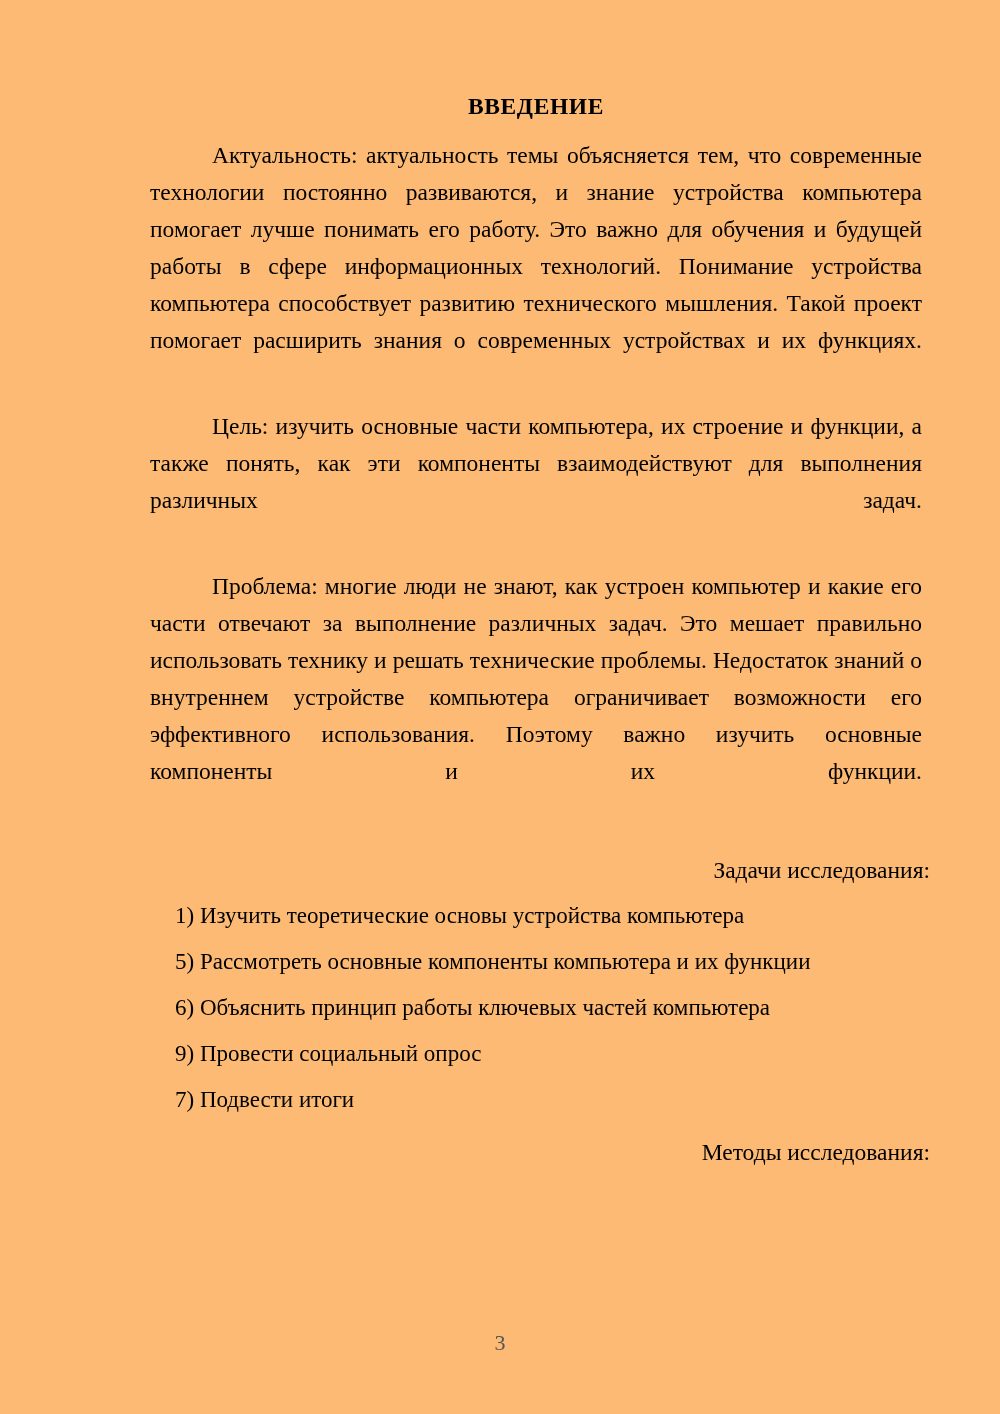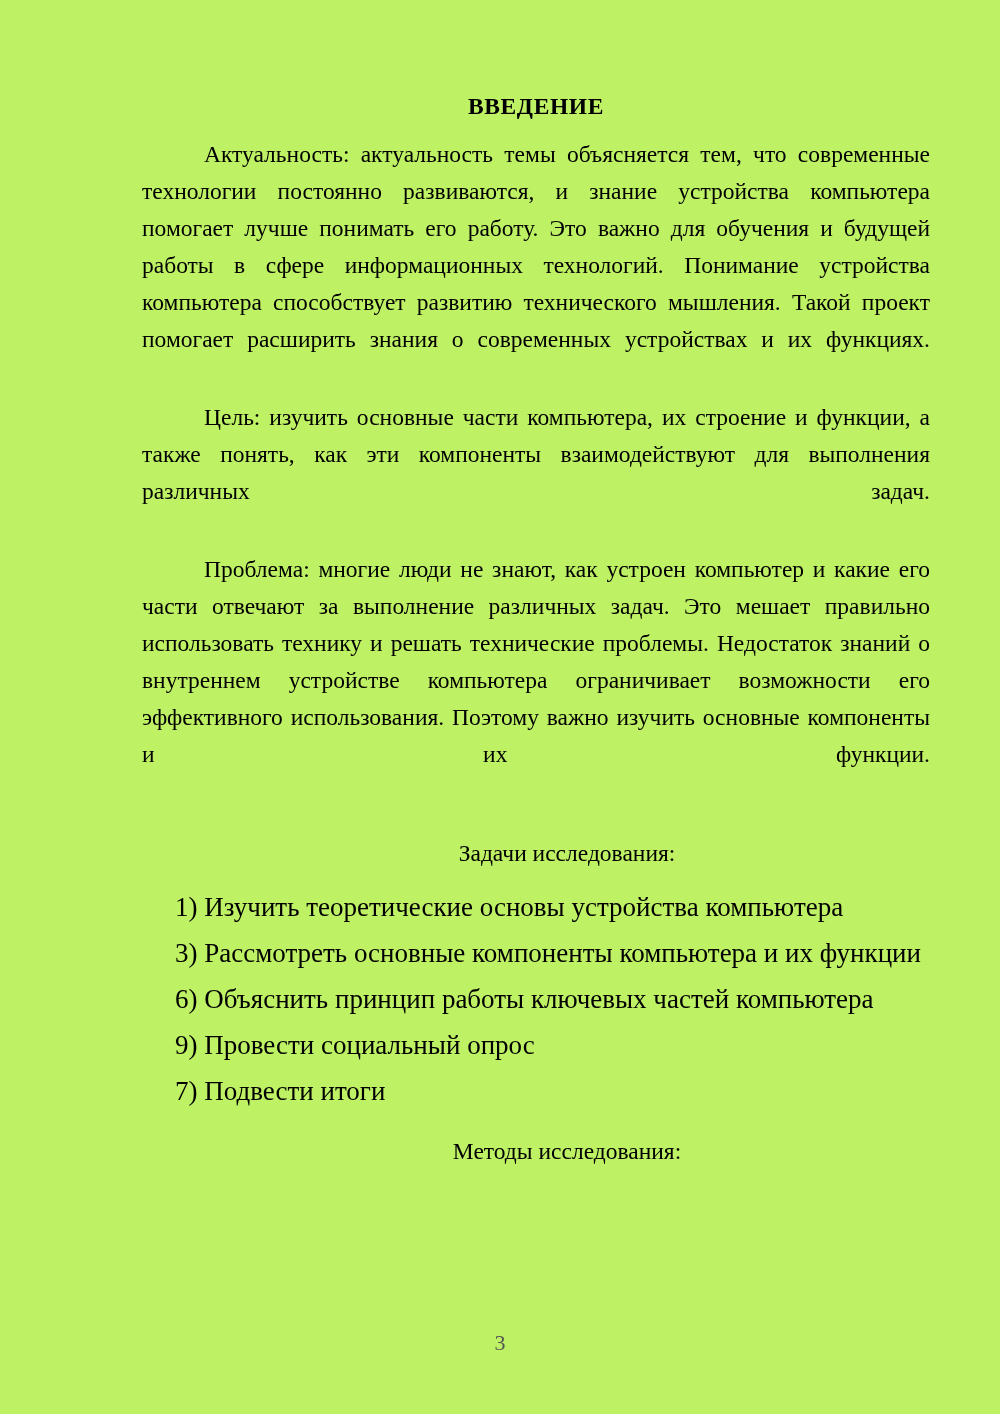--- a/index.html
+++ b/index.html
@@ -16,21 +16,21 @@
     color: #000000;
     -webkit-font-smoothing: antialiased;
   }
 
   .page {
     position: absolute;
     left: 0;
     top: 0;
     width: 1000px;
     height: 1414px;
-    background: #bef264;
+    background: #fdba74;
     overflow: hidden;
     text-decoration: underline;
   }
 
   
   .content {
     position: absolute;
     left: 138px;
     top: 88px;
     width: 796px;
@@ -44,46 +44,46 @@
     line-height: 37px;
     margin: 0 0 11px 0;
   }
 
   .para {
     font-size: 23.5px;
     line-height: 37px;
     text-align: justify;
     text-justify: inter-word;
     text-indent: 62px;
-    margin: 4px;
+    margin: 12px;
     hyphens: none;
   }
 
   
   .para::after {
     content: "";
     display: inline-block;
     width: 100%;
   }
 
   .para-plain {
     font-size: 23.5px;
     line-height: 37px;
-    text-align: center;
+    text-align: right;
     text-indent: 62px;
-    margin: 12px;
+    margin: 4px;
   }
 
   .list {
     list-style: none;
     margin: 0;
     padding: 0;
   }
   .list-item {
-    font-size: 27px;
+    font-size: 23px;
     line-height: 46px;
     text-align: left;
     padding-left: 37px;
     margin: 0;
     white-space: nowrap;
   }
 
   .spacer-tasks { height: 9px; }
   .spacer-after-list { height: 7px; }
 
@@ -112,21 +112,21 @@
     <p class="para">Цель: изучить основные части компьютера, их строение и функции, а также понять, как эти компоненты взаимодействуют для выполнения различных задач.</p>
 
     <p class="para">Проблема: многие люди не знают, как устроен компьютер и какие его части отвечают за выполнение различных задач. Это мешает правильно использовать технику и решать технические проблемы. Недостаток знаний о внутреннем устройстве компьютера ограничивает возможности его эффективного использования. Поэтому важно изучить основные компоненты и их функции.</p>
 
     <div class="spacer-tasks"></div>
 
     <p class="para-plain">Задачи исследования:</p>
 
     <ol class="list">
       <li class="list-item">1) Изучить теоретические основы устройства компьютера</li>
-      <li class="list-item">3) Рассмотреть основные компоненты компьютера и их функции</li>
+      <li class="list-item">5) Рассмотреть основные компоненты компьютера и их функции</li>
       <li class="list-item">6) Объяснить принцип работы ключевых частей компьютера</li>
       <li class="list-item">9) Провести социальный опрос</li>
       <li class="list-item">7) Подвести итоги</li>
     </ol>
 
     <div class="spacer-after-list"></div>
 
 
 
 

